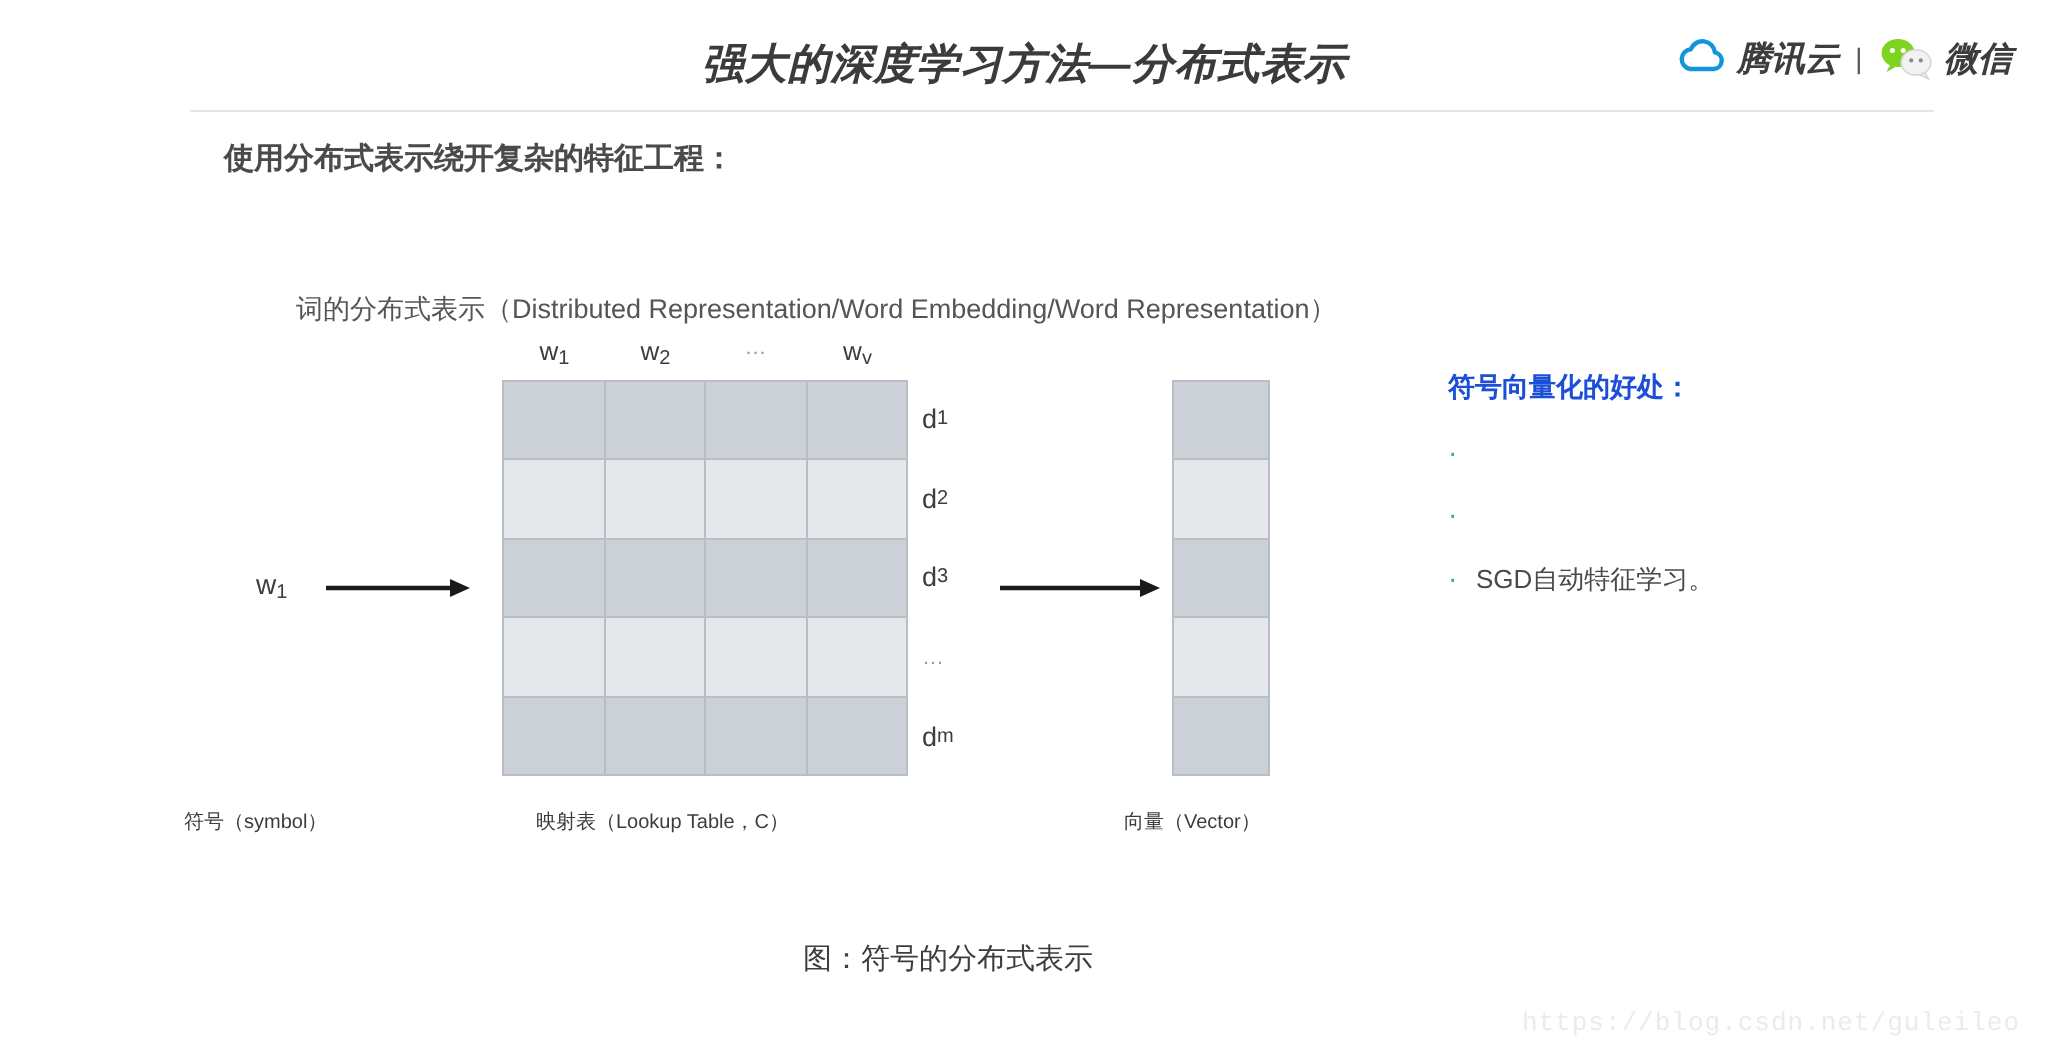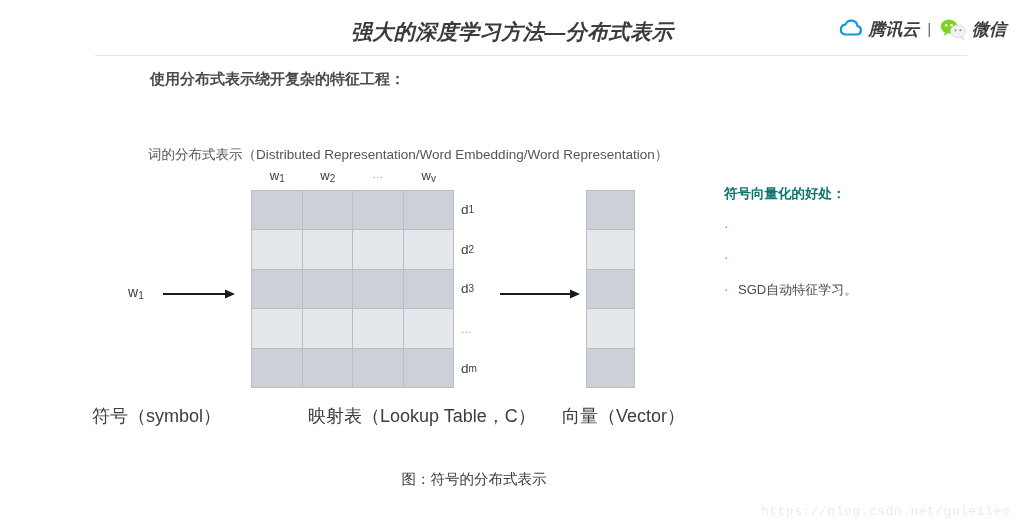--- a/index.html
+++ b/index.html
@@ -66,21 +66,20 @@
   #wechat-icon { width: 28px; height: 22px; display:block; }
 
   
   #section-heading {
     position: absolute;
     top: 70px;
     left: 112px;
     font-size: 15px;
     font-weight: bold;
     color: #4a4a4a;
-    margin-left: 38px;
   }
   #subtitle-line {
     position: absolute;
     top: 102px;
     left: 148px;
     font-size: 13.5px;
     color: #555555;
     margin-top: 44px;
   }
 
@@ -179,26 +178,26 @@
     flex: 1;
     border-bottom: 1px solid #b9bec6;
   }
   .vector-cell:last-child { border-bottom: none; }
   .vcell-dark  { background: #ccd0d7; }
   .vcell-light { background: #e5e8ea; }
 
   
   .shape-caption {
     position: absolute;
-    font-size: 18px;
+    font-size: 10px;
     color: #3d3d3d;
     white-space: nowrap;
   }
   #caption-symbol { left: 92px;  top: 404px; }
-  #caption-lookup { left: 268px; top: 404px; margin-left: 40px; }
+  #caption-lookup { left: 268px; top: 404px; }
   #caption-vector { left: 562px; top: 404px; }
 
   #figure-caption {
     position: absolute;
     left: 0; top: 470px;
     width: 948px;
     text-align: center;
     font-size: 14.5px;
     color: #3d3d3d;
   }
@@ -206,21 +205,21 @@
   
   #benefits-panel {
     position: absolute;
     left: 724px;
     top: 185px;
     width: 250px;
   }
   #benefits-title {
     font-size: 13.5px;
     font-weight: bold;
-    color: #0f766e;
+    color: #1d4ed8;
     margin-bottom: 16px;
   }
   .benefit-item {
     display: flex;
     align-items: baseline;
     margin-bottom: 17px;
     font-size: 13px;
     color: #4a4a4a;
   }
   .benefit-bullet {

